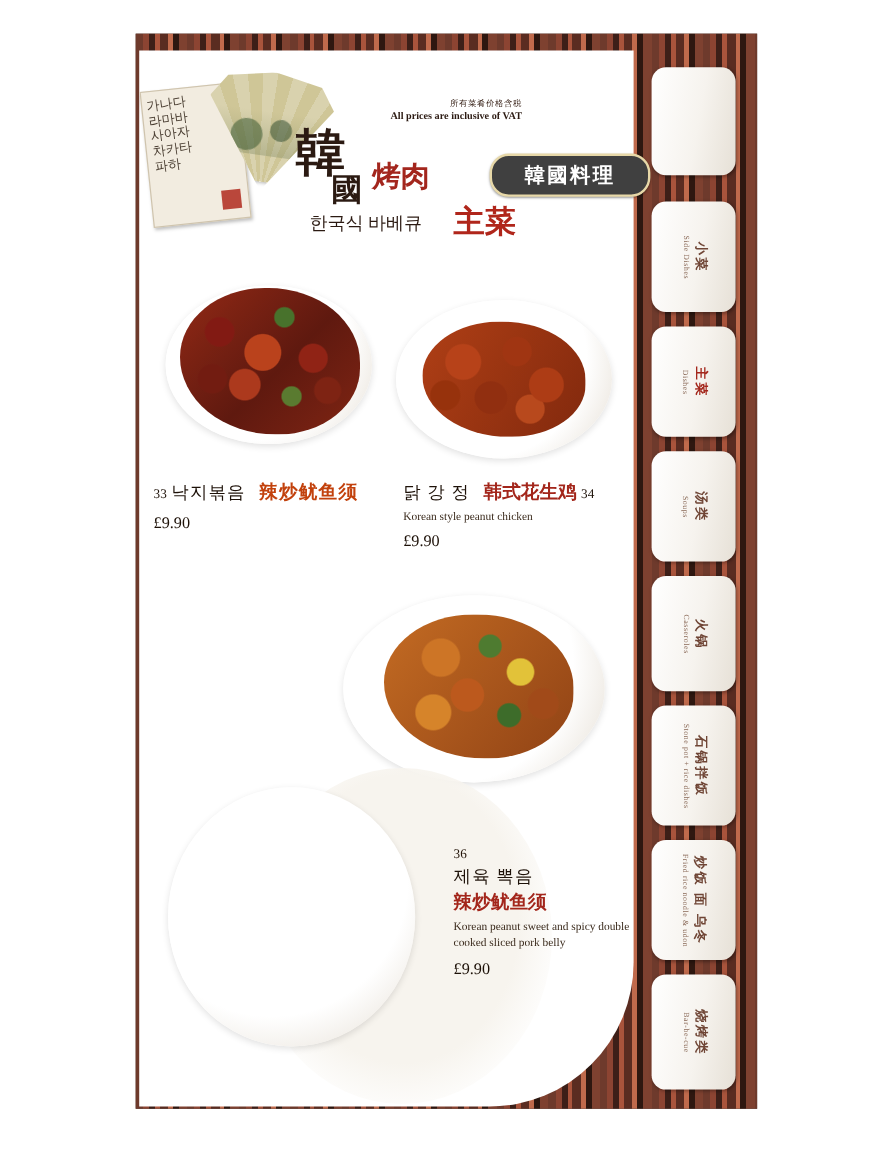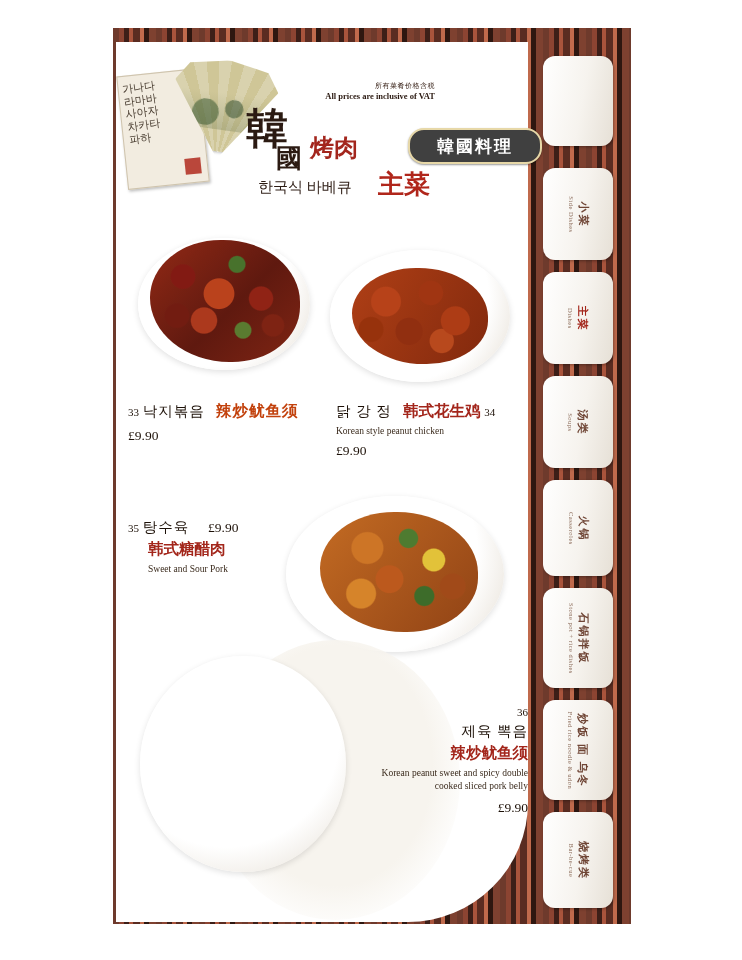--- a/index.html
+++ b/index.html
@@ -320,21 +320,21 @@
   }
   .item .price {
     font-size: 13.5px;
     color: #1d1108;
     margin-top: 7px;
   }
 
   #item33 { left: 128px; top: 402px; width: 210px; }
   #item34 { left: 336px; top: 402px; width: 200px; }
   #item35 { left: 128px; top: 518px; width: 215px; }
-  #item36 { left: 378px; top: 706px; width: 150px; text-align: right; }
+  #item36 { left: 378px; top: 706px; width: 150px; }
 
   #item34 .price { margin-top: 6px; }
   #item35 .line2 { margin-top: 4px; }
   #item36 .num { display:block; margin-bottom: 4px; }
 
   
   .tabs {
     position: absolute;
     left: 543px;
     top: 56px;
@@ -445,32 +445,20 @@
     <div class="row1">
       <span class="kr">닭 강 정</span>
       &nbsp;
       <span class="cn-red2">韩式花生鸡</span>
       <span class="num">34</span>
     </div>
     <div class="en">Korean style peanut chicken</div>
     <div class="price">£9.90</div>
   </div>
 
-  <div class="item" id="item35">
-    <div class="row1">
-      <span class="num">35</span>
-      <span class="kr">탕수육</span>
-      &nbsp;&nbsp;&nbsp;
-      <span class="price" style="margin:0">£9.90</span>
-    </div>
-    <div class="row1 line2" style="padding-left:20px">
-      <span class="cn-red2">韩式糖醋肉</span>
-    </div>
-    <div class="en" style="padding-left:20px">Sweet and Sour Pork</div>
-  </div>
 
   <div class="item" id="item36">
     <span class="num">36</span>
     <div class="row1">
       <span class="kr">제육 뽁음</span>
     </div>
     <div class="row1" style="margin-top:4px">
       <span class="cn-red2">辣炒鱿鱼须</span>
     </div>
     <div class="en">Korean peanut sweet and spicy double cooked sliced pork belly</div>

